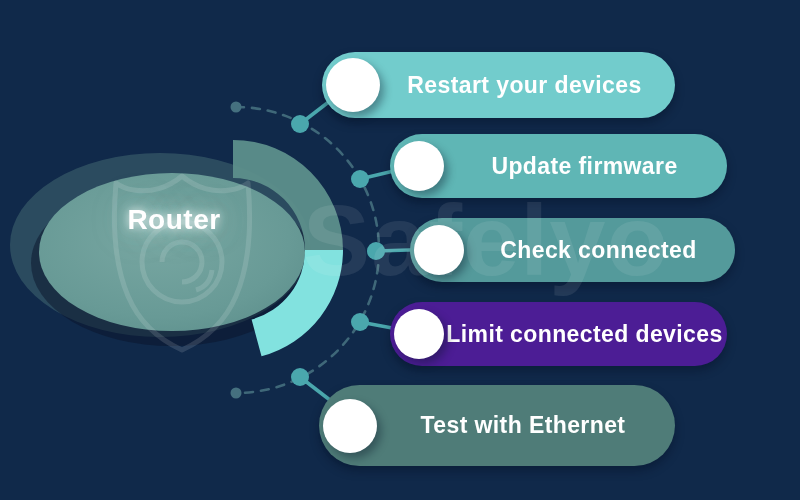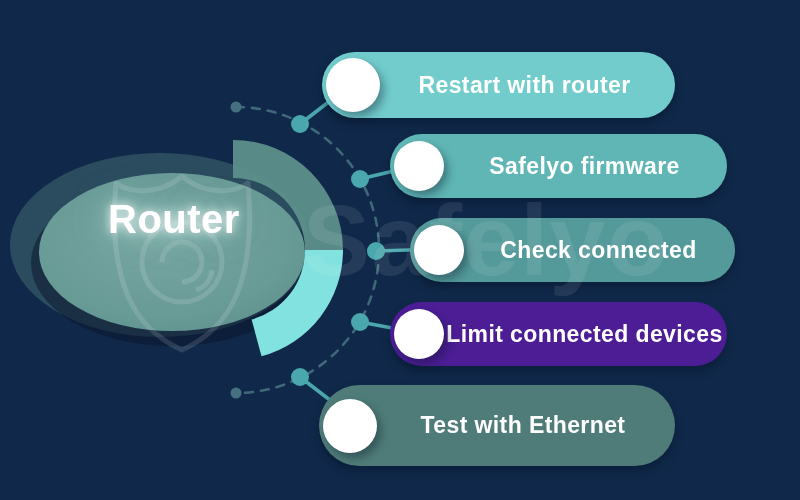--- a/index.html
+++ b/index.html
@@ -11,21 +11,21 @@
   }
   .stage{
     position:relative;width:800px;height:500px;
     background:#10294a;
   }
   .diagram-svg{position:absolute;left:0;top:0;z-index:1;}
   
   .title{
     position:absolute;left:28px;top:201px;width:292px;
     z-index:50;text-align:center;color:#ffffff;
-    font-size:40px;font-weight:bold;line-height:37px;letter-spacing:.5px;
+    font-size:28px;font-weight:bold;line-height:37px;letter-spacing:.5px;
     text-shadow:0 0 10px rgba(255,255,255,.85),0 0 22px rgba(215,255,250,.55),0 0 42px rgba(185,240,235,.35);
   }
   
   .pill{
     position:absolute;display:flex;align-items:center;
     border-radius:999px;z-index:10;
     box-shadow:0 5px 10px rgba(4,12,30,.35);
   }
   .marker{
     position:absolute;left:4px;top:50%;transform:translateY(-50%);
@@ -104,26 +104,26 @@
       <circle cx="300" cy="377" r="9"></circle>
     </g>
   </svg>
 
   <div class="title">
     <div>Router</div>
   </div>
 
   <div class="pill" style="left: 322px; top: 52px; width: 353px; height: 66px; background-color: rgb(114, 204, 204);">
     <span class="marker lg"></span>
-    <span class="pill-label">Restart with router</span>
+    <span class="pill-label">Restart your devices</span>
   </div>
 
   <div class="pill" style="left: 390px; top: 134px; width: 337px; height: 64px; background-color: rgb(95, 182, 181);">
     <span class="marker md"></span>
-    <span class="pill-label">Safelyo firmware</span>
+    <span class="pill-label">Update firmware</span>
   </div>
 
   <div class="pill" style="left: 410px; top: 218px; width: 325px; height: 64px; background-color: rgb(84, 154, 155);">
     <span class="marker md"></span>
     <span class="pill-label">Check connected</span>
   </div>
 
   <div class="pill" style="left: 390px; top: 302px; width: 337px; height: 64px; background-color: #4c1d95;">
     <span class="marker md"></span>
     <span class="pill-label">Limit connected devices</span>

